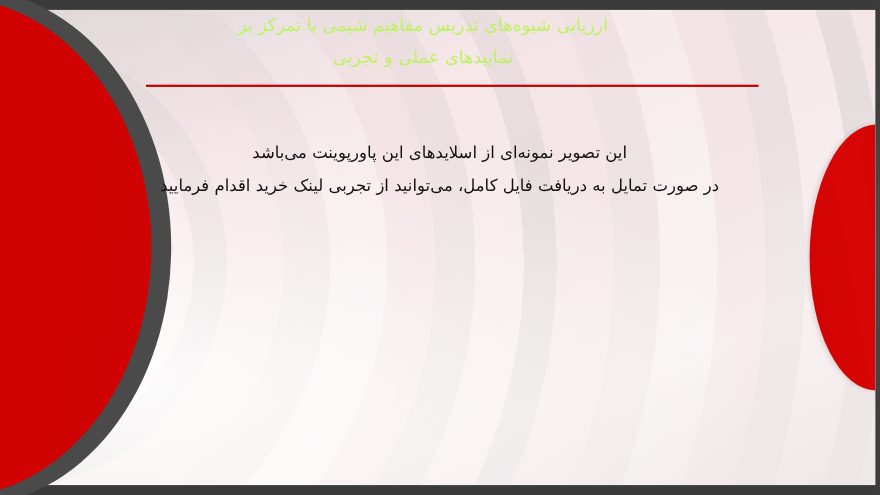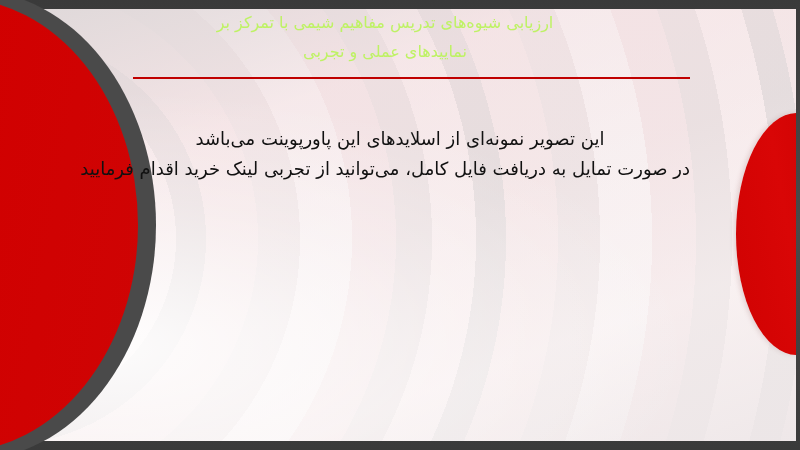--- a/index.html
+++ b/index.html
@@ -64,21 +64,21 @@
   #title-block{position:absolute;left:60px;top:8px;width:650px;
                text-align:center;direction:rtl;}
   .title-line{color:#bef264;font-weight:normal;font-size:16px;line-height:29px;
               letter-spacing:0;white-space:nowrap;}
   #title-rule{position:absolute;left:133px;top:77px;width:557px;height:0;
               border-top:2px solid #c00000;}
 
   
   #body-block{position:absolute;left:110px;top:124px;width:580px;
               text-align:center;direction:rtl;}
-  .body-line{color:#111111;font-size:18px;line-height:30px;white-space:nowrap;}
+  .body-line{color:#111111;font-size:15px;line-height:30px;white-space:nowrap;}
 </style>
 </head>
 <body>
 
 <div id="slide">
 
   <div class="frame-band"></div>
 
   <div id="plate">
     <div class="arcs"></div>

